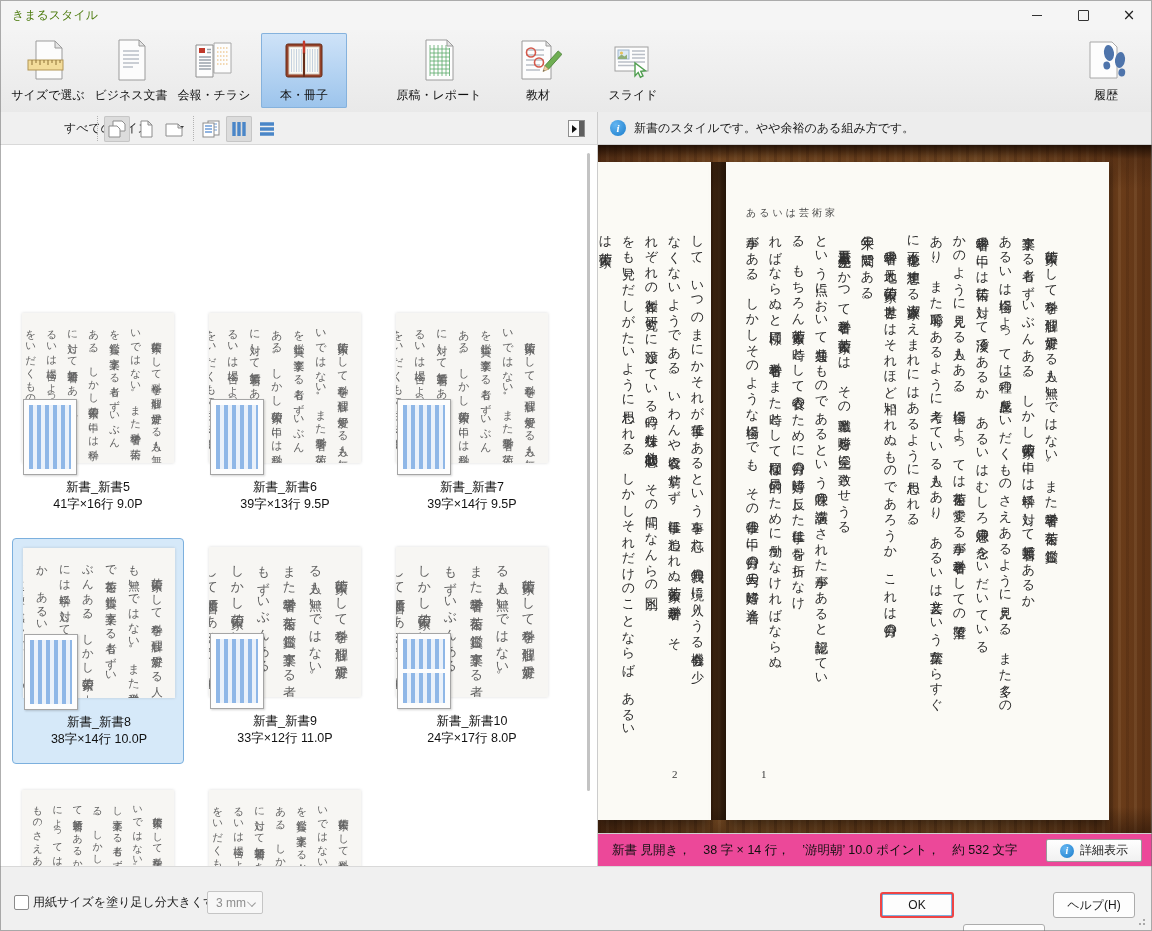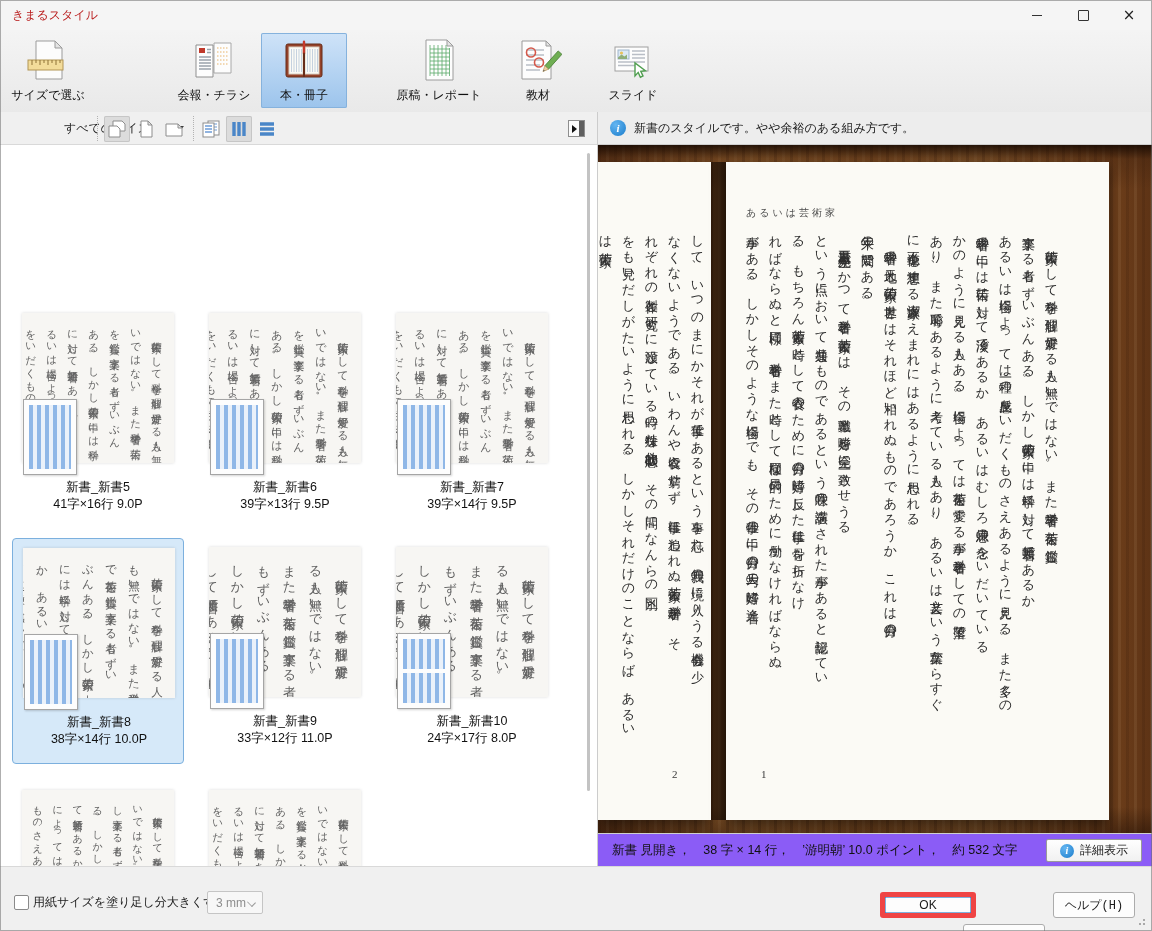--- a/index.html
+++ b/index.html
@@ -7,21 +7,21 @@
     width:1152px;height:931px;position:relative;overflow:hidden;
     background:#f0f0f0;
     font-family:"Liberation Sans","DejaVu Sans",sans-serif;
     font-size:12px;color:#1a1a1a;
     -webkit-font-smoothing:antialiased;
   }
   #frame{position:absolute;inset:0;box-shadow:inset 0 0 0 1px rgba(110,110,110,.55);pointer-events:none;z-index:99;}
 
   
   #titlebar{position:absolute;left:0;top:0;width:1152px;height:30px;background:#f5f5f5;}
-  #title-text{position:absolute;left:12px;top:0;line-height:30px;font-size:12px;color:#b91c1c;white-space:nowrap;}
+  #title-text{position:absolute;left:12px;top:0;line-height:30px;font-size:12px;color:#4d7c0f;white-space:nowrap;}
   .win-btn{position:absolute;top:0;width:46px;height:30px;display:flex;align-items:center;justify-content:center;}
   #btn-min{right:92px}#btn-max{right:46px}#btn-close{right:0}
   #btn-min i{display:block;width:10px;height:0;border-top:1px solid #333;}
   #btn-max i{display:block;width:9px;height:9px;border:1px solid #333;border-radius:1px;}
   #btn-close span{font-size:15px;color:#222;font-family:"DejaVu Sans",sans-serif;line-height:1;}
 
   
   #toolbar{position:absolute;left:0;top:30px;width:1152px;height:82px;
     background:linear-gradient(180deg,#f4f4f4,#e9e9e9);border-bottom:1px solid #d4d4d4;padding-left:16px;}
   .tb-item{position:absolute;top:3px;height:75px;text-align:center;border-radius:2px;}
@@ -76,38 +76,38 @@
     font-size:13px;color:#2e2e2e;letter-spacing:1px;}
   .vbody>div{line-height:23px;height:517px;}
   #lp-body{top:64px;right:2px;height:517px;}
   #rp-body{top:64px;right:46px;height:517px;}
   #rp-header{position:absolute;left:20px;top:44px;font-family:"Liberation Serif","DejaVu Serif",serif;
     font-size:10px;letter-spacing:3px;color:#4c4c4c;}
   .pgnum{position:absolute;bottom:40px;font-family:"Liberation Serif","DejaVu Serif",serif;font-size:11px;color:#3a3a3a;}
   #lp-num{left:74px;} #rp-num{left:35px;}
 
   
-  #pv-status{position:absolute;left:598px;top:833px;width:554px;height:33px;background:#8b5cf6;border-top:1px solid #cfcfcf;box-sizing:border-box;}
+  #pv-status{position:absolute;left:598px;top:833px;width:554px;height:33px;background:#ec4899;border-top:1px solid #cfcfcf;box-sizing:border-box;}
   #pv-status-text{position:absolute;left:14px;top:0;line-height:32px;font-size:12.5px;color:#111;white-space:nowrap;}
   #detail-btn{position:absolute;right:10px;top:5px;width:96px;height:23px;border:1px solid #9a9a9a;border-radius:2px;
     background:linear-gradient(180deg,#fefefe,#f1f1f1);display:flex;align-items:center;justify-content:center;gap:6px;box-sizing:border-box;}
   #detail-btn .info-ic{width:14px;height:14px;line-height:14px;font-size:10px;flex:0 0 14px;}
 
   
   #footer{position:absolute;left:0;top:866px;width:1152px;height:65px;background:#f0f0f0;border-top:1px solid #d9d9d9;box-sizing:border-box;}
   #bleed-check{position:absolute;left:14px;top:28px;width:13px;height:13px;border:1px solid #8a8a8a;border-radius:2px;background:#fff;}
   #bleed-label{position:absolute;left:33px;top:27px;font-size:12px;}
   #bleed-select{position:absolute;left:207px;top:24px;width:56px;height:23px;border:1px solid #c5c5c5;border-radius:2px;background:#f7f7f7;
     box-sizing:border-box;color:#8d8d8d;display:flex;align-items:center;padding-left:8px;}
   #bleed-select .chev{position:absolute;right:7px;top:7px;width:6px;height:6px;border-right:1.4px solid #9a9a9a;border-bottom:1.4px solid #9a9a9a;transform:rotate(45deg) scale(1,.8);}
   .dlg-btn{position:absolute;top:25px;height:26px;border:1px solid #acacac;border-radius:3px;background:#fdfdfd;
     font-size:12px;display:flex;align-items:center;justify-content:center;box-sizing:border-box;white-space:nowrap;}
-  #ok-btn{left:880px;width:96px;border:5px solid #ef4444;box-shadow:inset 0 0 0 .5px #0067c0;}
+  #ok-btn{left:880px;width:74px;border:2px solid #ef4444;box-shadow:inset 0 0 0 .5px #0067c0;}
   #cancel-btn{left:963px;width:82px;margin-top:32px;}
-  #help-btn{left:1053px;width:82px;font-family:Liberation Mono, monospace;}
+  #help-btn{left:1053px;width:82px;}
   #grip{position:absolute;right:7px;bottom:6px;width:10px;height:10px;}
   #grip i{position:absolute;width:2px;height:2px;background:#a9a9a9;}
   #grip i:nth-child(1){right:0;bottom:0}#grip i:nth-child(2){right:4px;bottom:0}#grip i:nth-child(3){right:0;bottom:4px}
 </style>
 </head>
 <body>
 
 <div id="frame"></div>
 
 <div id="titlebar">
@@ -127,20 +127,30 @@
     <div class="tb-item" style="left: 5px; width: 86px;">
       <span class="tb-icon">
         <svg viewBox="0 0 48 48">
           <path d="M12 5h19l7 7v31H12z" fill="#fcfcfc" stroke="#9b9b9b"></path>
           <path d="M31 5l7 7h-7z" fill="#e4e4e4" stroke="#9b9b9b"></path>
           <rect x="4" y="24" width="35" height="10" fill="#f3dc9a" stroke="#b29554"></rect>
           <path d="M8 24v5M12 24v3M16 24v5M20 24v3M24 24v5M28 24v3M32 24v5M36 24v3" stroke="#8f7336" fill="none"></path>
         </svg>
       </span>
       <div class="tb-label">サイズで選ぶ</div>
+    </div>
+    <div class="tb-item" style="left: 88px; width: 86px;">
+      <span class="tb-icon">
+        <svg viewBox="0 0 48 48">
+          <path d="M12 4h20l6 6v34H12z" fill="#fcfcfc" stroke="#9b9b9b"></path>
+          <path d="M32 4l6 6h-6z" fill="#e4e4e4" stroke="#9b9b9b"></path>
+          <path d="M16 15h16M16 19h16M16 23h16M16 27h16M16 31h10" stroke="#b9bec6" fill="none" stroke-width="1.6"></path>
+        </svg>
+      </span>
+      <div class="tb-label">ビジネス文書</div>
     </div>
     <div class="tb-item" style="left: 171px; width: 86px;">
       <span class="tb-icon">
         <svg viewBox="0 0 48 48">
           <path d="M24 7h17v30H24z" fill="#fdfdfd" stroke="#a8a8a8"></path>
           <path d="M27 12h11M27 16h11M27 20h11M27 24h11M27 28h11" stroke="#e8b46a" stroke-dasharray="1.5 1.5" fill="none"></path>
           <path d="M6 9h17v32H6z" fill="#fdfdfd" stroke="#8f8f8f"></path>
           <rect x="9" y="12" width="6" height="5" fill="#c0392b"></rect>
           <path d="M17 13.5h4M17 16.5h4M9 21h12M9 24h12M9 27h12M9 30h12M9 33h12" stroke="#9aa2ac" fill="none" stroke-width="1.3"></path>
         </svg>
@@ -195,20 +205,34 @@
           <circle cx="17" cy="16.5" r="4.5" fill="none" stroke="#d4584a" stroke-width="1.6"></circle>
           <circle cx="25" cy="26.5" r="4.5" fill="none" stroke="#d4584a" stroke-width="1.6"></circle>
           <g transform="rotate(42 34 30)">
             <rect x="31.5" y="12" width="5" height="20" fill="#6fae53" stroke="#4c7f38" stroke-width="0.8"></rect>
             <path d="M31.5 32l2.5 5.5 2.5-5.5z" fill="#ecd0a2" stroke="#b99a64" stroke-width="0.7"></path>
             <path d="M33.2 35.6l0.8 1.9 0.8-1.9z" fill="#555"></path>
           </g>
         </svg>
       </span>
       <div class="tb-label">教材</div>
+    </div>
+    <div class="tb-item" style="left: 1063px; width: 86px;">
+      <span class="tb-icon">
+        <svg viewBox="0 0 48 48">
+          <path d="M8 6h22l5 5v31H8z" fill="#fdfdfd" stroke="#a8a8a8"></path>
+          <g fill="#4e74ab">
+            <ellipse cx="27" cy="17" rx="5" ry="8" transform="rotate(-8 27 17)"></ellipse>
+            <ellipse cx="24.8" cy="29.5" rx="3.4" ry="4" transform="rotate(-8 24.8 29.5)"></ellipse>
+            <ellipse cx="38" cy="24" rx="5" ry="8" transform="rotate(8 38 24)"></ellipse>
+            <ellipse cx="39.8" cy="36.5" rx="3.4" ry="4" transform="rotate(8 39.8 36.5)"></ellipse>
+          </g>
+        </svg>
+      </span>
+      <div class="tb-label">履歴</div>
     </div>
   </div>
 
 <div id="filterbar">
   <div id="size-filter">
     <span>すべてのサイズ</span>
     <span class="caret"></span>
   </div>
   <div class="fdiv" style="left:97px"></div>
   <div class="fbtn pressed" style="left:104px">

